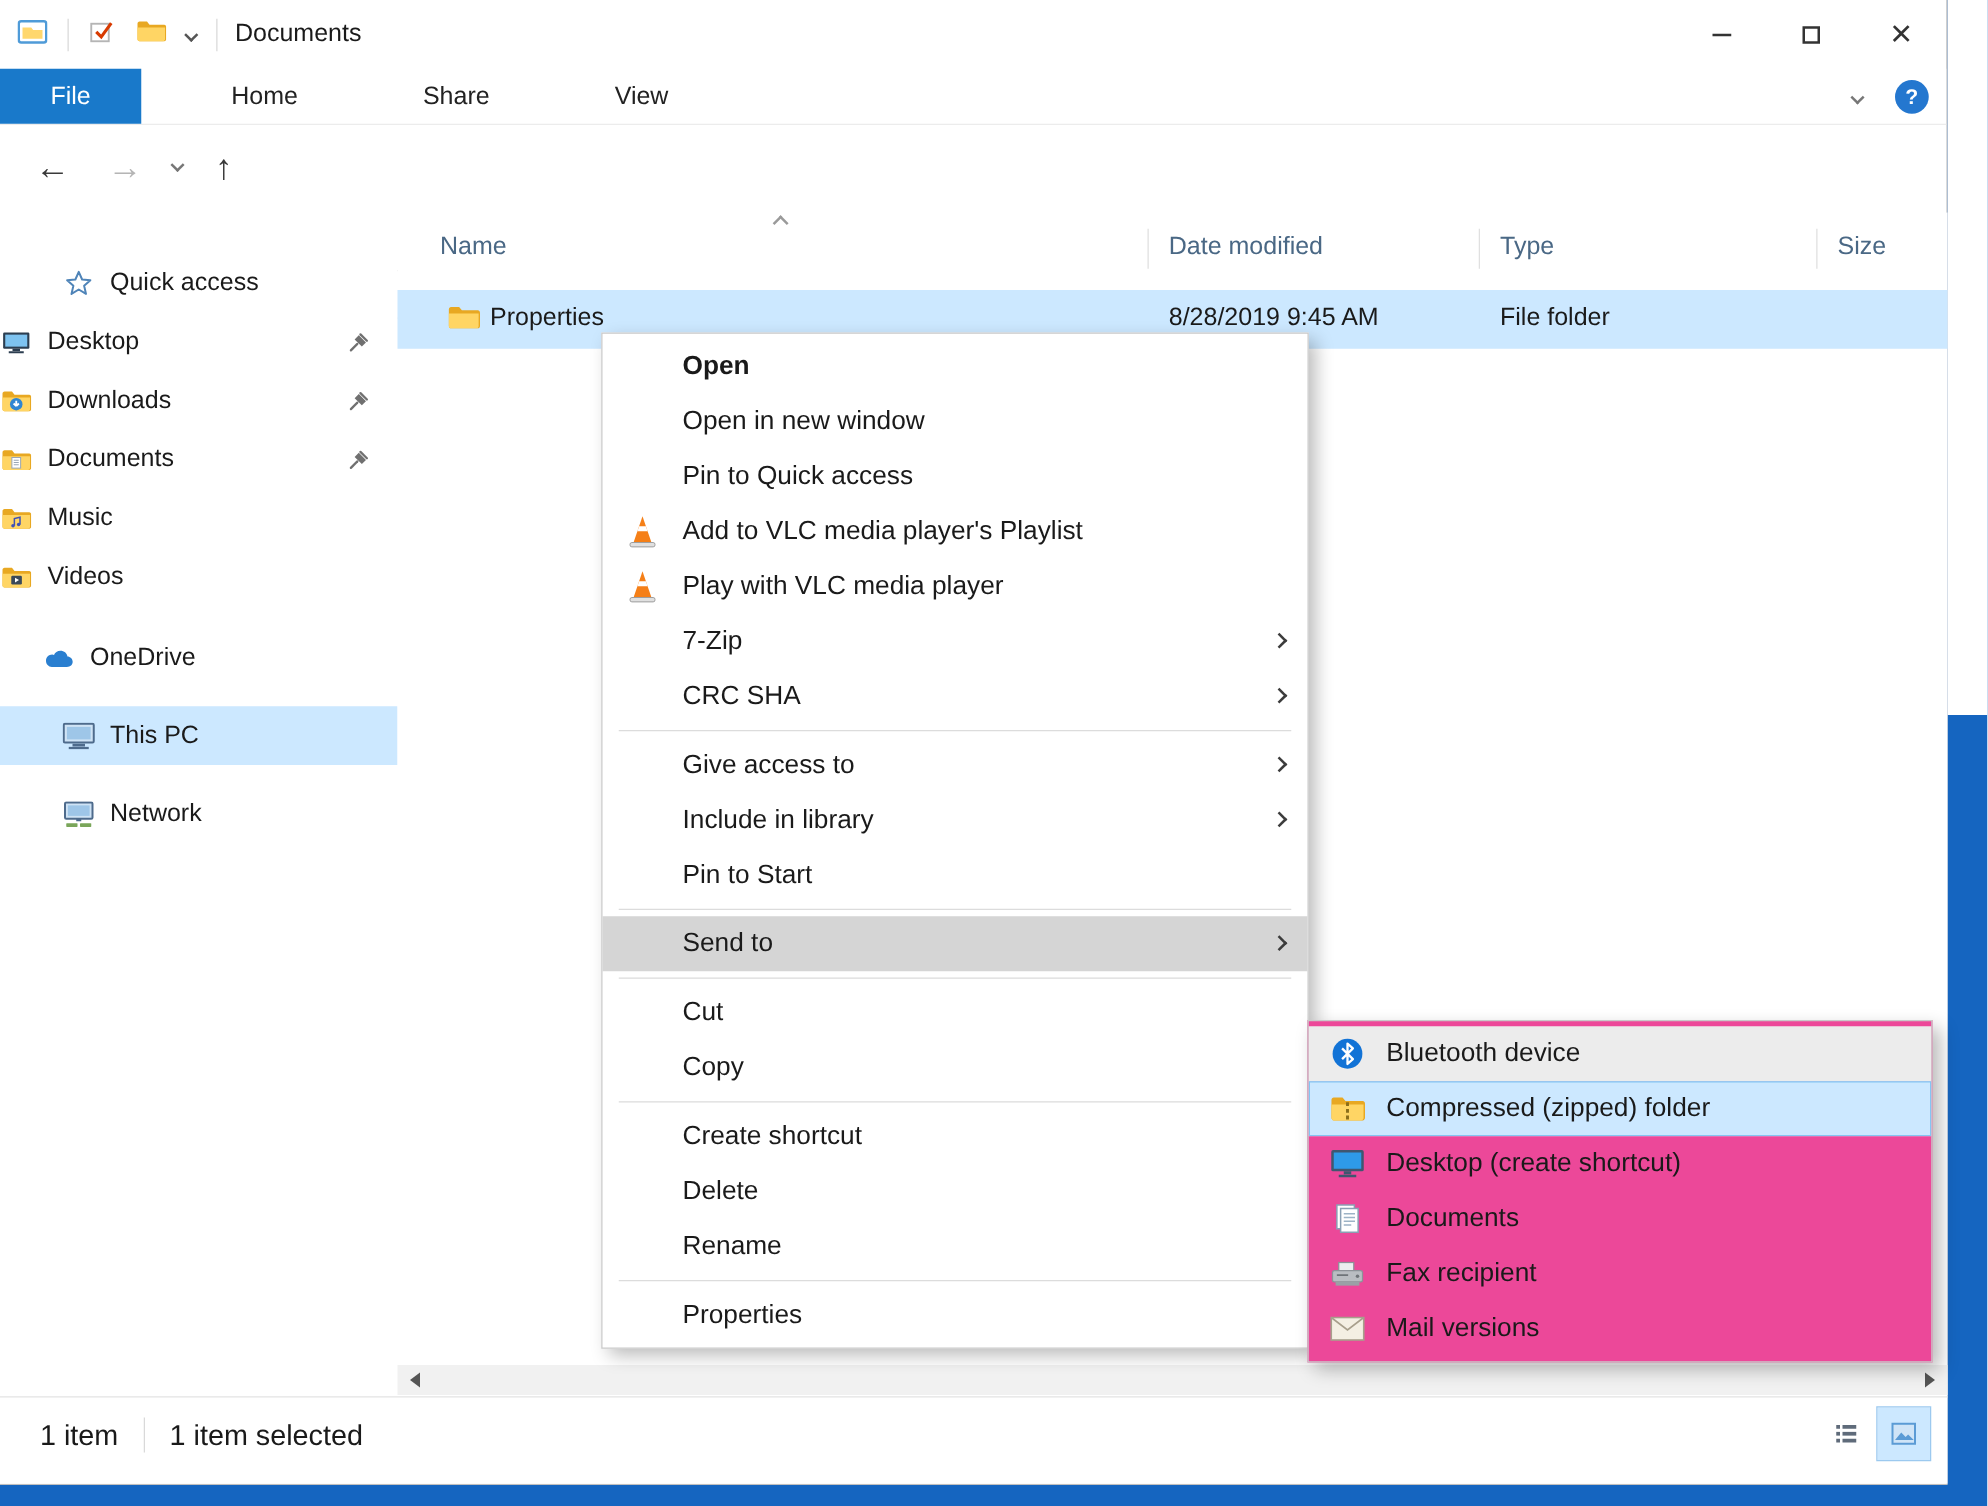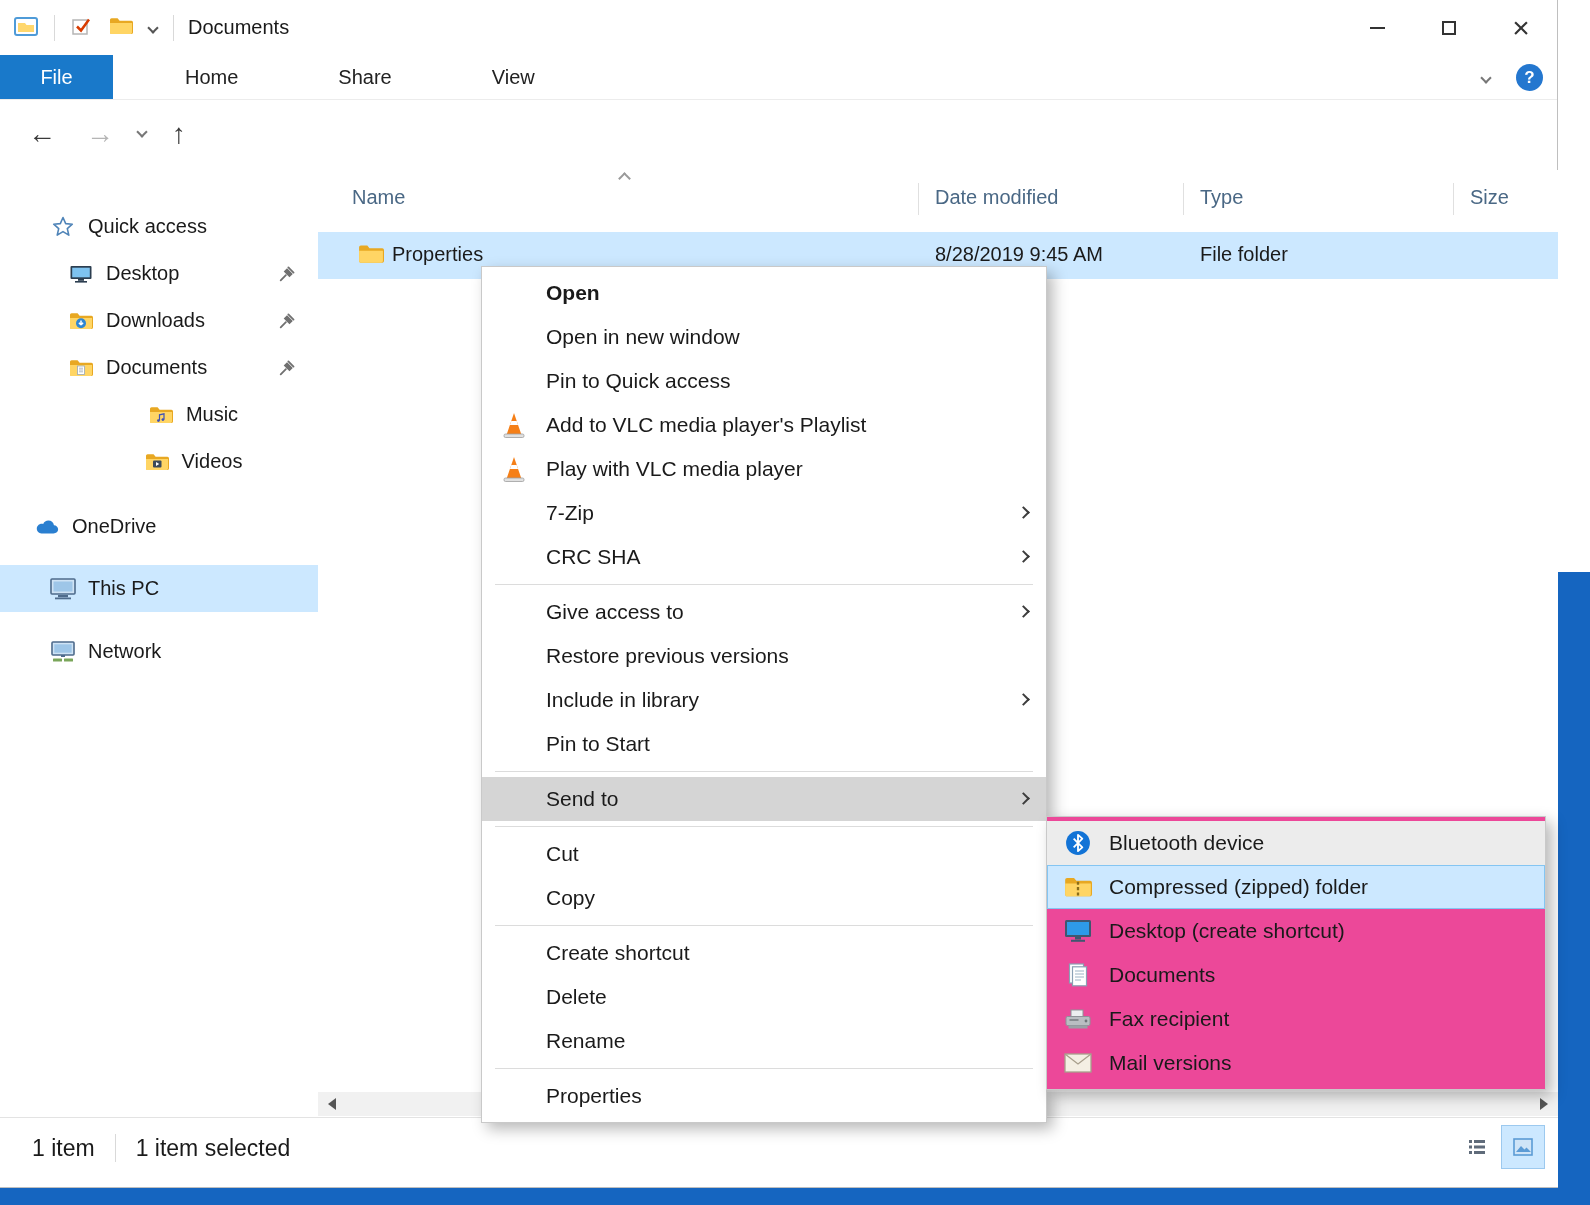--- a/index.html
+++ b/index.html
@@ -36,21 +36,21 @@
   .spacer{flex:1;}
   .refreshbtn{position:absolute;left:1104px;top:116px;width:38px;height:39px;display:flex;align-items:center;justify-content:center;}
   .searchbox{position:absolute;left:1146px;top:116px;width:399px;height:39px;border:1px solid #d6d6d6;display:flex;align-items:center;padding:0 12px;background:#fff;}
   .searchbox input{flex:1;border:none;outline:none;font-size:20px;color:#333;background:transparent;}
   .searchbox input::placeholder{color:#757575;}
 
   
   .sidebar{position:absolute;left:0;top:170px;width:318px;height:947px;background:#fff;}
   .side-row{height:47px;display:flex;align-items:center;}
   .side-row.lvl1{padding-left:50px;}
-  .side-row.lvl2{padding-left:68px;justify-content:center;}
+  .side-row.lvl2{}
   .side-row.active{background:#cce8ff;}
   .sicon{width:26px;display:flex;justify-content:center;margin-right:12px;flex:0 0 26px;}
   .slabel{font-size:20px;color:#1a1a1a;white-space:nowrap;}
   .pin{margin-left:auto;margin-right:22px;display:flex;}
 
   
   .filearea{position:absolute;left:318px;top:170px;width:1240px;height:947px;background:#fff;}
   .colhead{position:absolute;left:0;top:0;width:100%;height:58px;}
   .colhead .hl{position:absolute;top:16px;font-size:20px;color:#4a6885;white-space:nowrap;}
   .colsep{position:absolute;top:13px;height:32px;border-left:1px solid #e0e0e0;}
@@ -422,23 +422,20 @@
       <div class="mi">
           <span>CRC SHA</span>
           <span class="subarrow"></span>
         </div>
       <div class="msep"></div>
       <div class="mi">
           <span>Give access to</span>
           <span class="subarrow"></span>
         </div>
       <div class="mi">
-          <span>Restore previous versions</span>
-        </div>
-      <div class="mi">
           <span>Include in library</span>
           <span class="subarrow"></span>
         </div>
       <div class="mi">
           <span>Pin to Start</span>
         </div>
       <div class="msep"></div>
       <div class="mi hl">
           <span>Send to</span>
           <span class="subarrow"></span>

